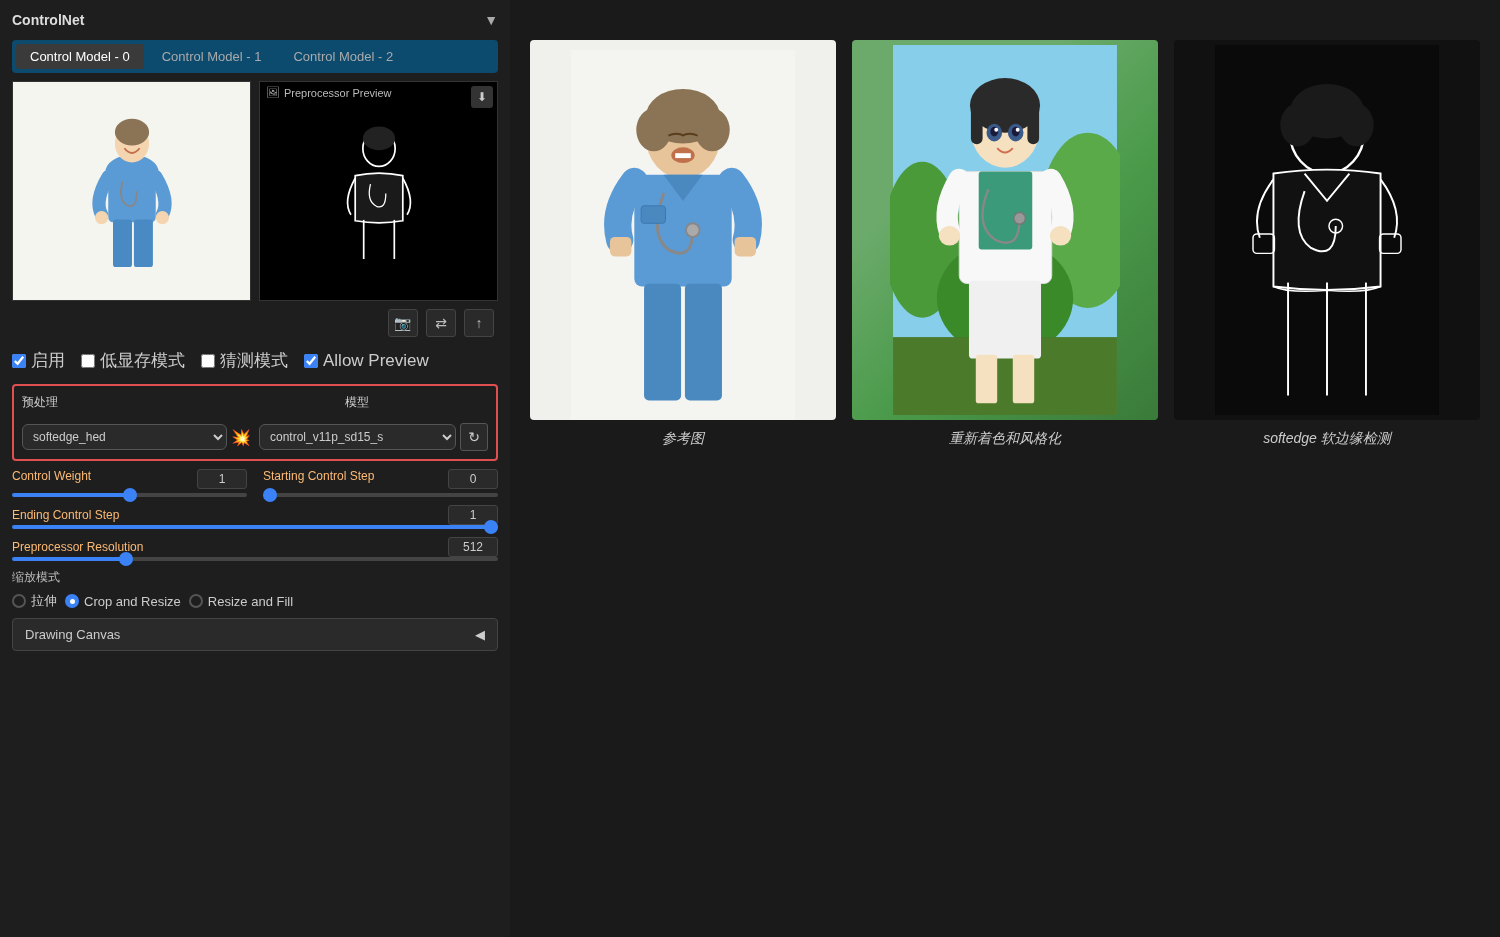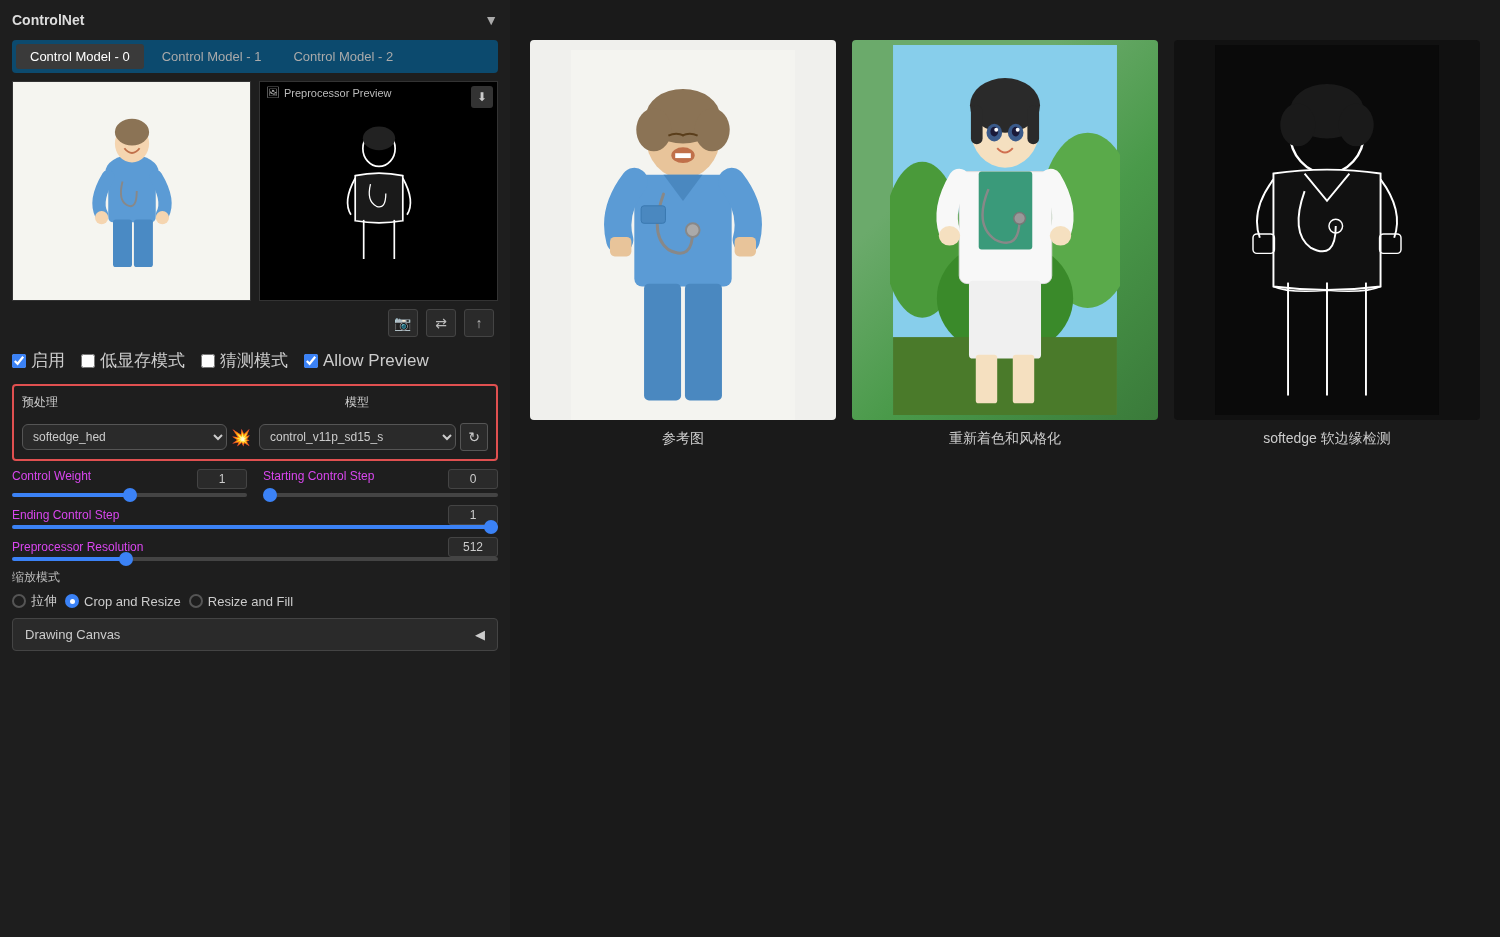--- a/index.html
+++ b/index.html
@@ -266,21 +266,21 @@
     }
 
     .slider-header {
       display: flex;
       justify-content: space-between;
       align-items: center;
     }
 
     .slider-label {
       font-size: 12px;
-      color: #d946ef;
+      color: #fdba74;
     }
 
     .slider-value {
       background: #2a2a2a;
       border: 1px solid #444;
       color: #ccc;
       font-size: 12px;
       padding: 2px 8px;
       border-radius: 3px;
       min-width: 50px;
@@ -384,20 +384,21 @@
       cursor: pointer;
     }
 
     
     .right-panel {
       flex: 1;
       display: flex;
       flex-direction: column;
       padding: 20px;
       gap: 16px;
+      font-style: italic;
     }
 
     .result-images {
       display: flex;
       gap: 16px;
       margin-top: 20px;
     }
 
     .result-img-wrap {
       flex: 1;

